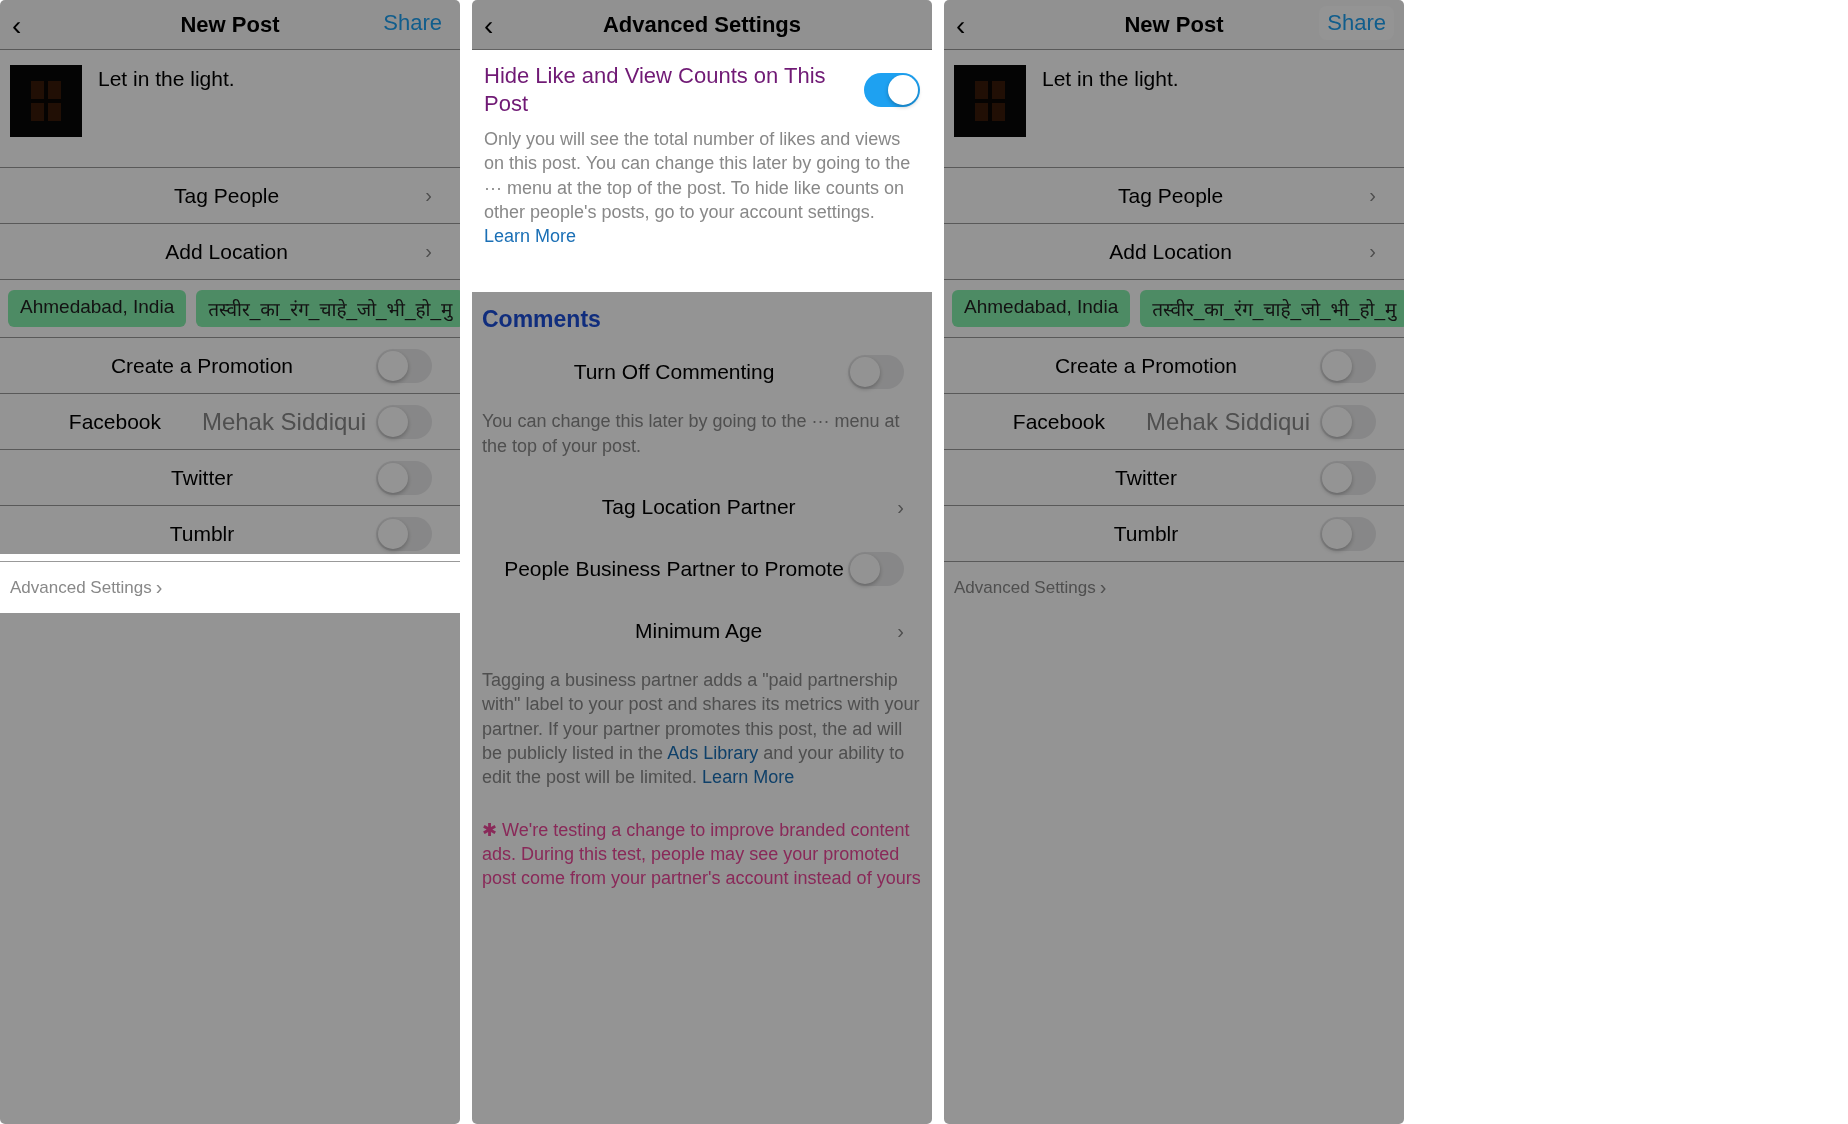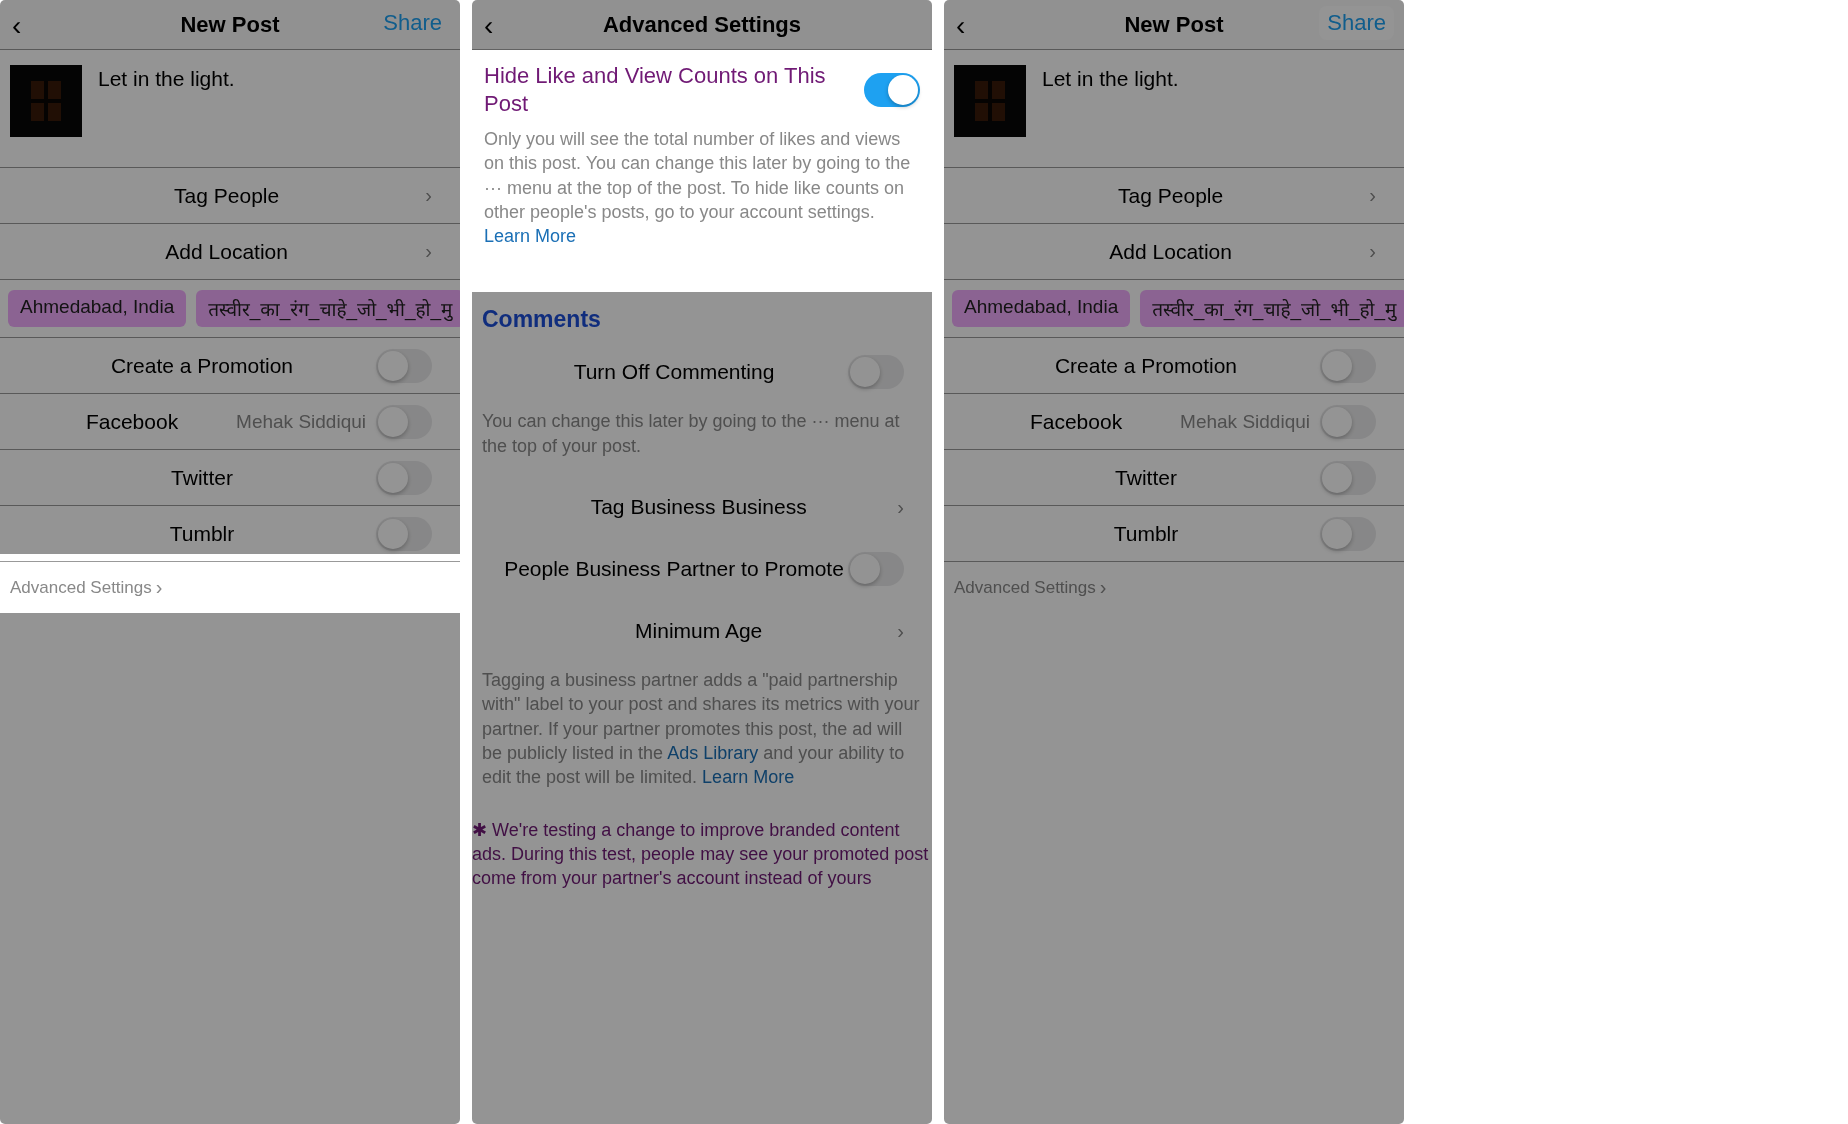--- a/index.html
+++ b/index.html
@@ -11,31 +11,31 @@
   
   .hdr { height: 50px; display: flex; align-items: center; justify-content: center; position: relative; background: #fafafa; border-bottom: 1px solid #999; }
   .hdr .title { font-size: 22px; font-weight: 700; color: #000; }
   .hdr .back { position: absolute; left: 12px; top: 10px; font-size: 28px; color: #000; font-weight: 400; cursor: pointer; }
   .hdr .share { position: absolute; right: 10px; top: 6px; font-size: 22px; font-weight: 500; color: #1ea1f1; padding: 4px 8px; cursor: pointer; }
   .hdr .share.hl { background: #fff; border-radius: 8px; }
 
   
   .row { display: flex; align-items: center; padding: 0 28px; font-size: 21px; color: #000; border-bottom: 1px solid #999; height: 56px; text-align: center; }
   .row .label { flex: 1; }
-  .row .sub { color: #888; font-size: 19px; margin-right: 10px; }
+  .row .sub { color: #888; font-size: 24px; margin-right: 10px; }
 
   .caption-row { display: flex; align-items: flex-start; padding: 15px 10px; border-bottom: 1px solid #999; height: 118px; }
   .thumb { width: 72px; height: 72px; background: #080808; display: flex; align-items: center; justify-content: center; margin-right: 16px; flex-shrink: 0; }
   .thumb .win { width: 30px; height: 40px; background: #3a1a0a; position: relative; }
   .thumb .win::before { content: ""; position: absolute; left: 50%; top: 0; bottom: 0; width: 4px; margin-left: -2px; background: #0a0604; }
   .thumb .win::after { content: ""; position: absolute; top: 50%; left: 0; right: 0; height: 4px; margin-top: -2px; background: #0a0604; }
   .caption { font-size: 21px; color: #000; padding-top: 2px; }
 
   .chips { display: flex; padding: 10px 8px; gap: 10px; border-bottom: 1px solid #999; height: 58px; overflow: hidden; }
-  .chip { background: #f0abfc; border-radius: 6px; padding: 6px 12px; font-size: 19px; color: #222; white-space: nowrap; }
+  .chip { background: #86efac; border-radius: 6px; padding: 6px 12px; font-size: 19px; color: #222; white-space: nowrap; }
 
   .chev { font-size: 20px; color: #888; }
 
   
   .toggle { width: 56px; height: 34px; border-radius: 17px; background: #e9e9ea; position: relative; flex-shrink: 0; }
   .toggle::after { content: ""; position: absolute; width: 30px; height: 30px; border-radius: 50%; background: #fff; top: 2px; left: 2px; box-shadow: 0 2px 4px rgba(0,0,0,0.25); }
   .toggle.on { background: #1ea1f1; }
   .toggle.on::after { left: auto; right: 2px; }
 
   .adv-link { padding: 14px 10px; font-size: 17px; color: #888; display: flex; align-items: center; gap: 4px; }
@@ -54,21 +54,21 @@
   
   .setting-block { padding: 12px 12px 14px; }
   .setting-title-row { display: flex; align-items: center; gap: 12px; }
   .setting-title { font-size: 22px; font-weight: 500; color: #701a75; line-height: 1.25; flex: 1; }
   .setting-desc { margin-top: 10px; font-size: 18px; color: #888; line-height: 1.35; }
   .setting-desc .link { color: #1a6fb5; }
 
   .pane2-body .row { border-bottom: none; height: 62px; }
   .pane2-body .sec-text { padding-bottom: 18px; }
 
-  .asterisk-text { padding: 10px 0 0; font-size: 18px; color: #701a75; line-height: 1.35; }
+  .asterisk-text { padding: 10px 10px 0; font-size: 18px; color: #ec4899; line-height: 1.35; }
 
   .pane2 .hdr { border-bottom: 1px solid #aaa; }
 
   
   .toggle.dim::after { background: #fefefe; }
 
 </style>
 </head>
 <body>
 
@@ -149,21 +149,21 @@
 
   <div class="pane2-body">
     <div class="sec-hdr">Comments</div>
     <div class="row">
       <span class="label">Turn Off Commenting</span>
       <span class="toggle dim"></span>
     </div>
     <div class="sec-text">You can change this later by going to the ··· menu at the top of your post.</div>
 
     <div class="row">
-      <span class="label">Tag Business Business</span>
+      <span class="label">Tag Location Partner</span>
       <span class="chev">›</span>
     </div>
     <div class="row">
       <span class="label">People Business Partner to Promote</span>
       <span class="toggle dim"></span>
     </div>
     <div class="row">
       <span class="label">Minimum Age</span>
       <span class="chev">›</span>
     </div>

